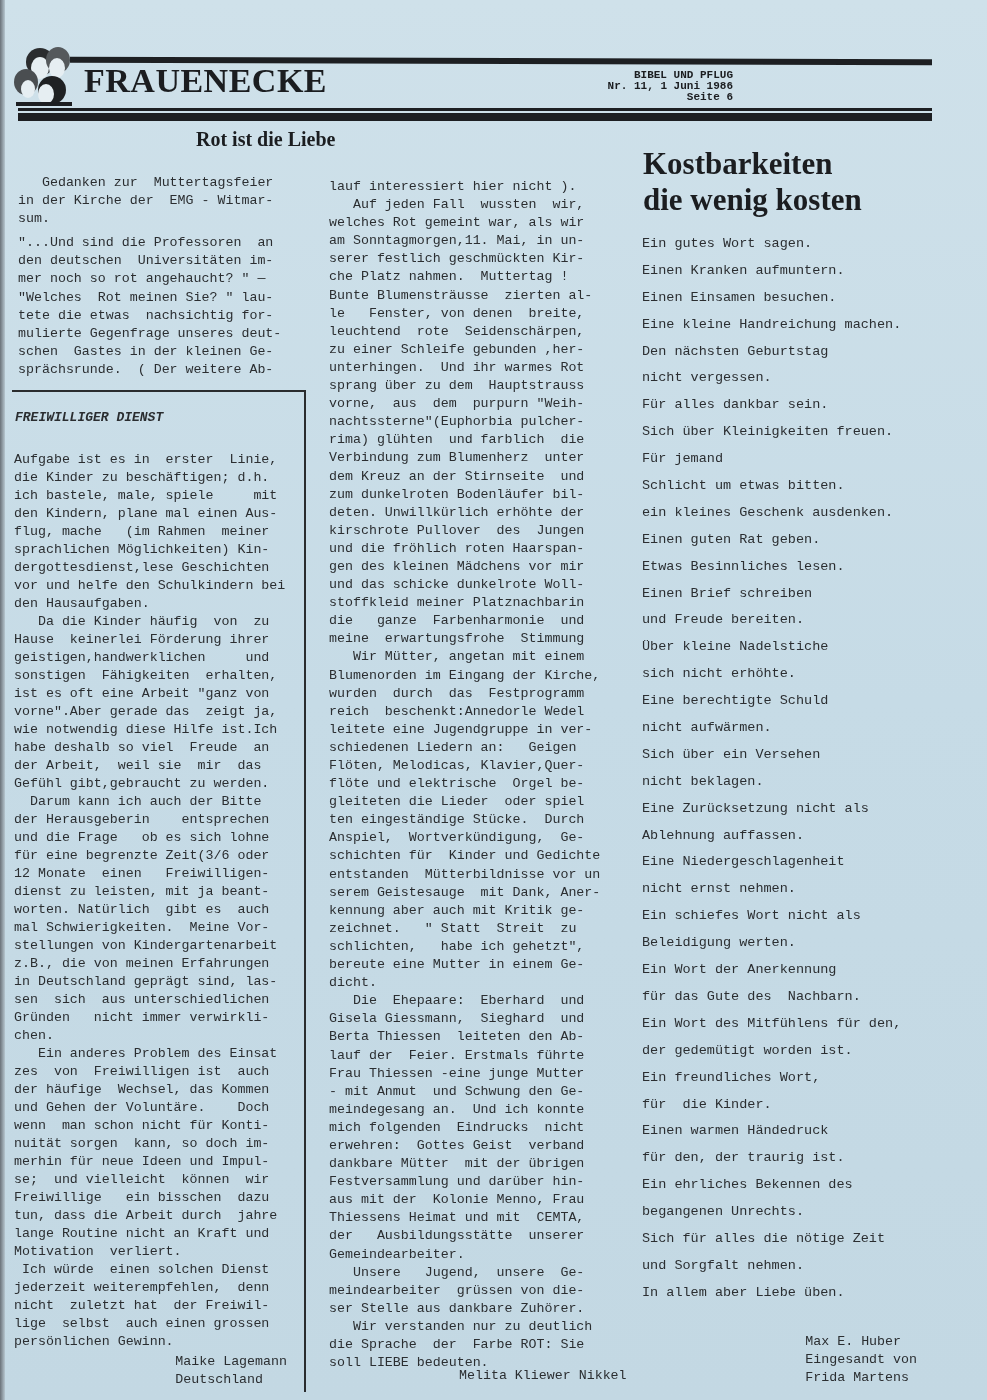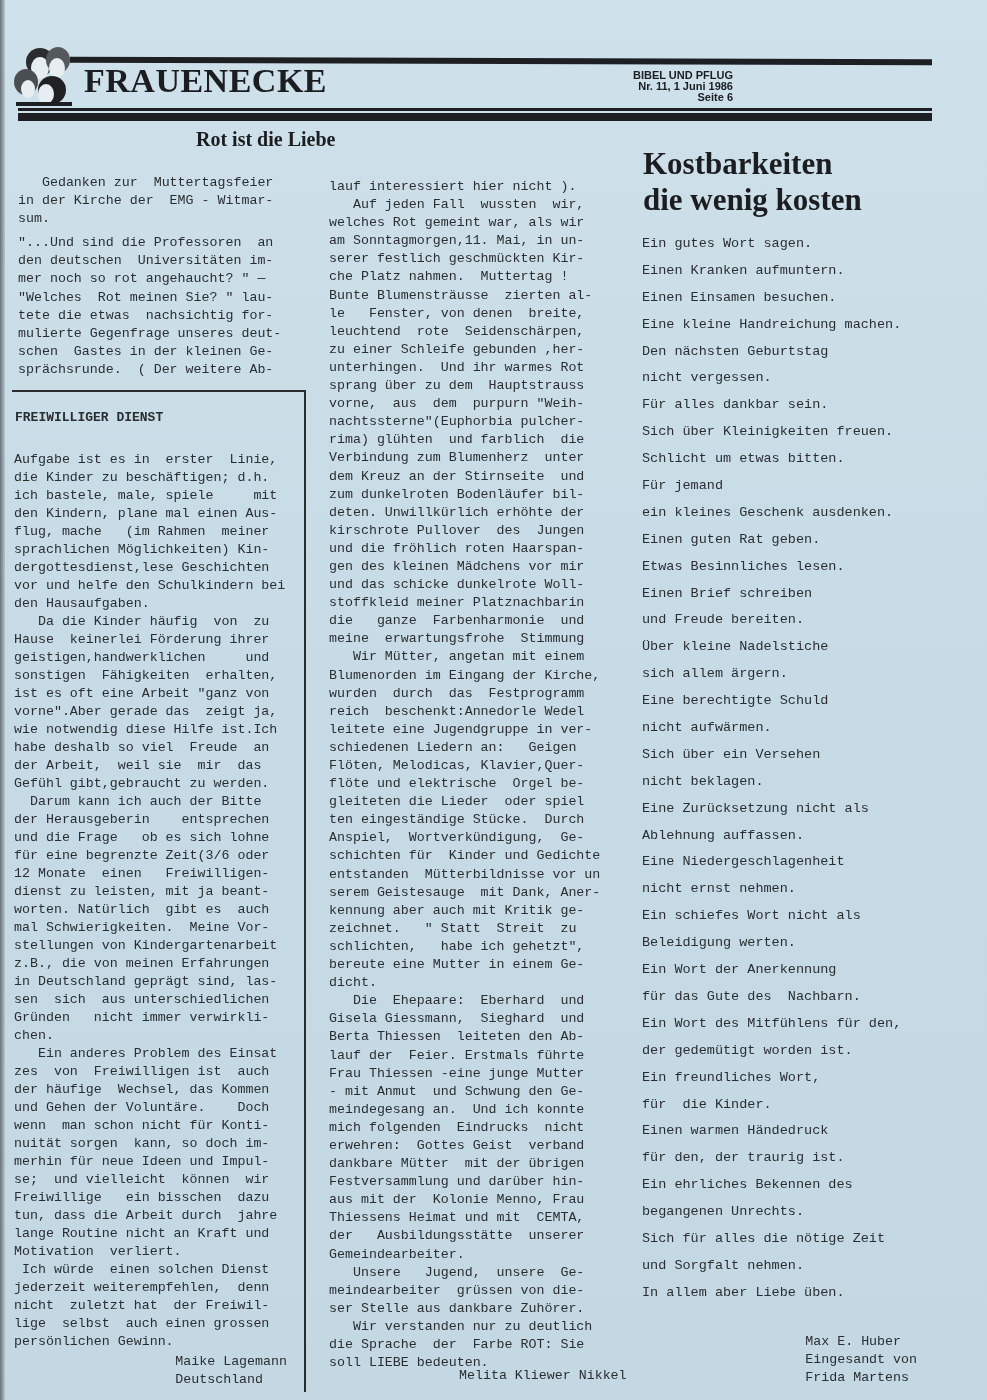--- a/index.html
+++ b/index.html
@@ -18,40 +18,40 @@
   .rule-bot1 { position: absolute; left: 18px; top: 70px; width: 914px; height: 3px; background: #1d1f22; }
   .rule-bot2 { position: absolute; left: 18px; top: 75px; width: 914px; height: 8px; background: #1d1f22; }
   .logo { position: absolute; left: 10px; top: 4px; width: 66px; height: 70px; }
   .brand {
     position: absolute; left: 84px; top: 24px;
     font-family: "Liberation Serif", serif; font-weight: bold;
     font-size: 34px; letter-spacing: 0.5px; color: #1b1d20;
   }
   .issue {
     position: absolute; right: 56px; top: 32px; text-align: right;
-    font-family: Liberation Sans, sans-serif; font-weight: bold;
+    font-family: Liberation Mono, monospace; font-weight: bold;
     font-size: 11px; line-height: 11px; color: #1b1d20; margin-left: 16px;
   }
 
   
   .headline {
     position: absolute; font-family: "Liberation Serif", serif; font-weight: bold; color: #1b1d20;
   }
   .h-rot { left: 196px; top: 128px; font-size: 20px; }
   .h-kost { left: 643px; top: 146px; font-size: 31px; line-height: 36px; }
 
   
   .txt { position: absolute; font-size: 13.3px; line-height: 18.1px; white-space: pre; color: #2b2e31; }
   .col-left-a { left: 18px; top: 174px; }
   .col-mid { left: 329px; top: 178px; }
   .box {
     position: absolute; left: 12px; top: 390px; width: 292px; height: 1000px;
     border-top: 2px solid #2a2c2e; border-right: 2px solid #2a2c2e;
   }
-  .box-title { position: absolute; left: 15px; top: 410px; font-size: 13px; font-weight: bold; }
+  .box-title { position: absolute; left: 15px; top: 410px; font-size: 13px; font-weight: bold; font-style: italic; }
   .col-left-b { left: 14px; top: 451px; line-height: 18.0px; }
   .sig { position: absolute; font-size: 13.3px; line-height: 18px; text-align: left; color: #2b2e31; }
   .sig-left { right: 700px; top: 1353px; }
   .sig-mid { left: 459px; top: 1367px; }
 
   .poem { position: absolute; left: 642px; top: 236px; font-size: 13.5px; color: #2b2e31; }
   .poem-line { height: 26.9px; white-space: pre; }
   .sig-right { right: 70px; top: 1333px; }
 
   .binding { position: absolute; left: 0; top: 0; width: 5px; height: 1400px; background: linear-gradient(90deg,#6a7279,#b6c6cf); }
@@ -104,29 +104,29 @@
   </div>
   <div class="poem" id="poem">
       <div class="poem-line">Ein gutes Wort sagen.</div>
       <div class="poem-line">Einen Kranken aufmuntern.</div>
       <div class="poem-line">Einen Einsamen besuchen.</div>
       <div class="poem-line">Eine kleine Handreichung machen.</div>
       <div class="poem-line">Den nächsten Geburtstag</div>
       <div class="poem-line">nicht vergessen.</div>
       <div class="poem-line">Für alles dankbar sein.</div>
       <div class="poem-line">Sich über Kleinigkeiten freuen.</div>
+      <div class="poem-line">Für jemand</div>
       <div class="poem-line">Schlicht um etwas bitten.</div>
-      <div class="poem-line">Für jemand</div>
       <div class="poem-line">ein kleines Geschenk ausdenken.</div>
       <div class="poem-line">Einen guten Rat geben.</div>
       <div class="poem-line">Etwas Besinnliches lesen.</div>
       <div class="poem-line">Einen Brief schreiben</div>
       <div class="poem-line">und Freude bereiten.</div>
       <div class="poem-line">Über kleine Nadelstiche</div>
-      <div class="poem-line">sich allem ärgern.</div>
+      <div class="poem-line">sich nicht erhöhte.</div>
       <div class="poem-line">Eine berechtigte Schuld</div>
       <div class="poem-line">nicht aufwärmen.</div>
       <div class="poem-line">Sich über ein Versehen</div>
       <div class="poem-line">nicht beklagen.</div>
       <div class="poem-line">Eine Zurücksetzung nicht als</div>
       <div class="poem-line">Ablehnung auffassen.</div>
       <div class="poem-line">Eine Niedergeschlagenheit</div>
       <div class="poem-line">nicht ernst nehmen.</div>
       <div class="poem-line">Ein schiefes Wort nicht als</div>
       <div class="poem-line">Beleidigung werten.</div>

